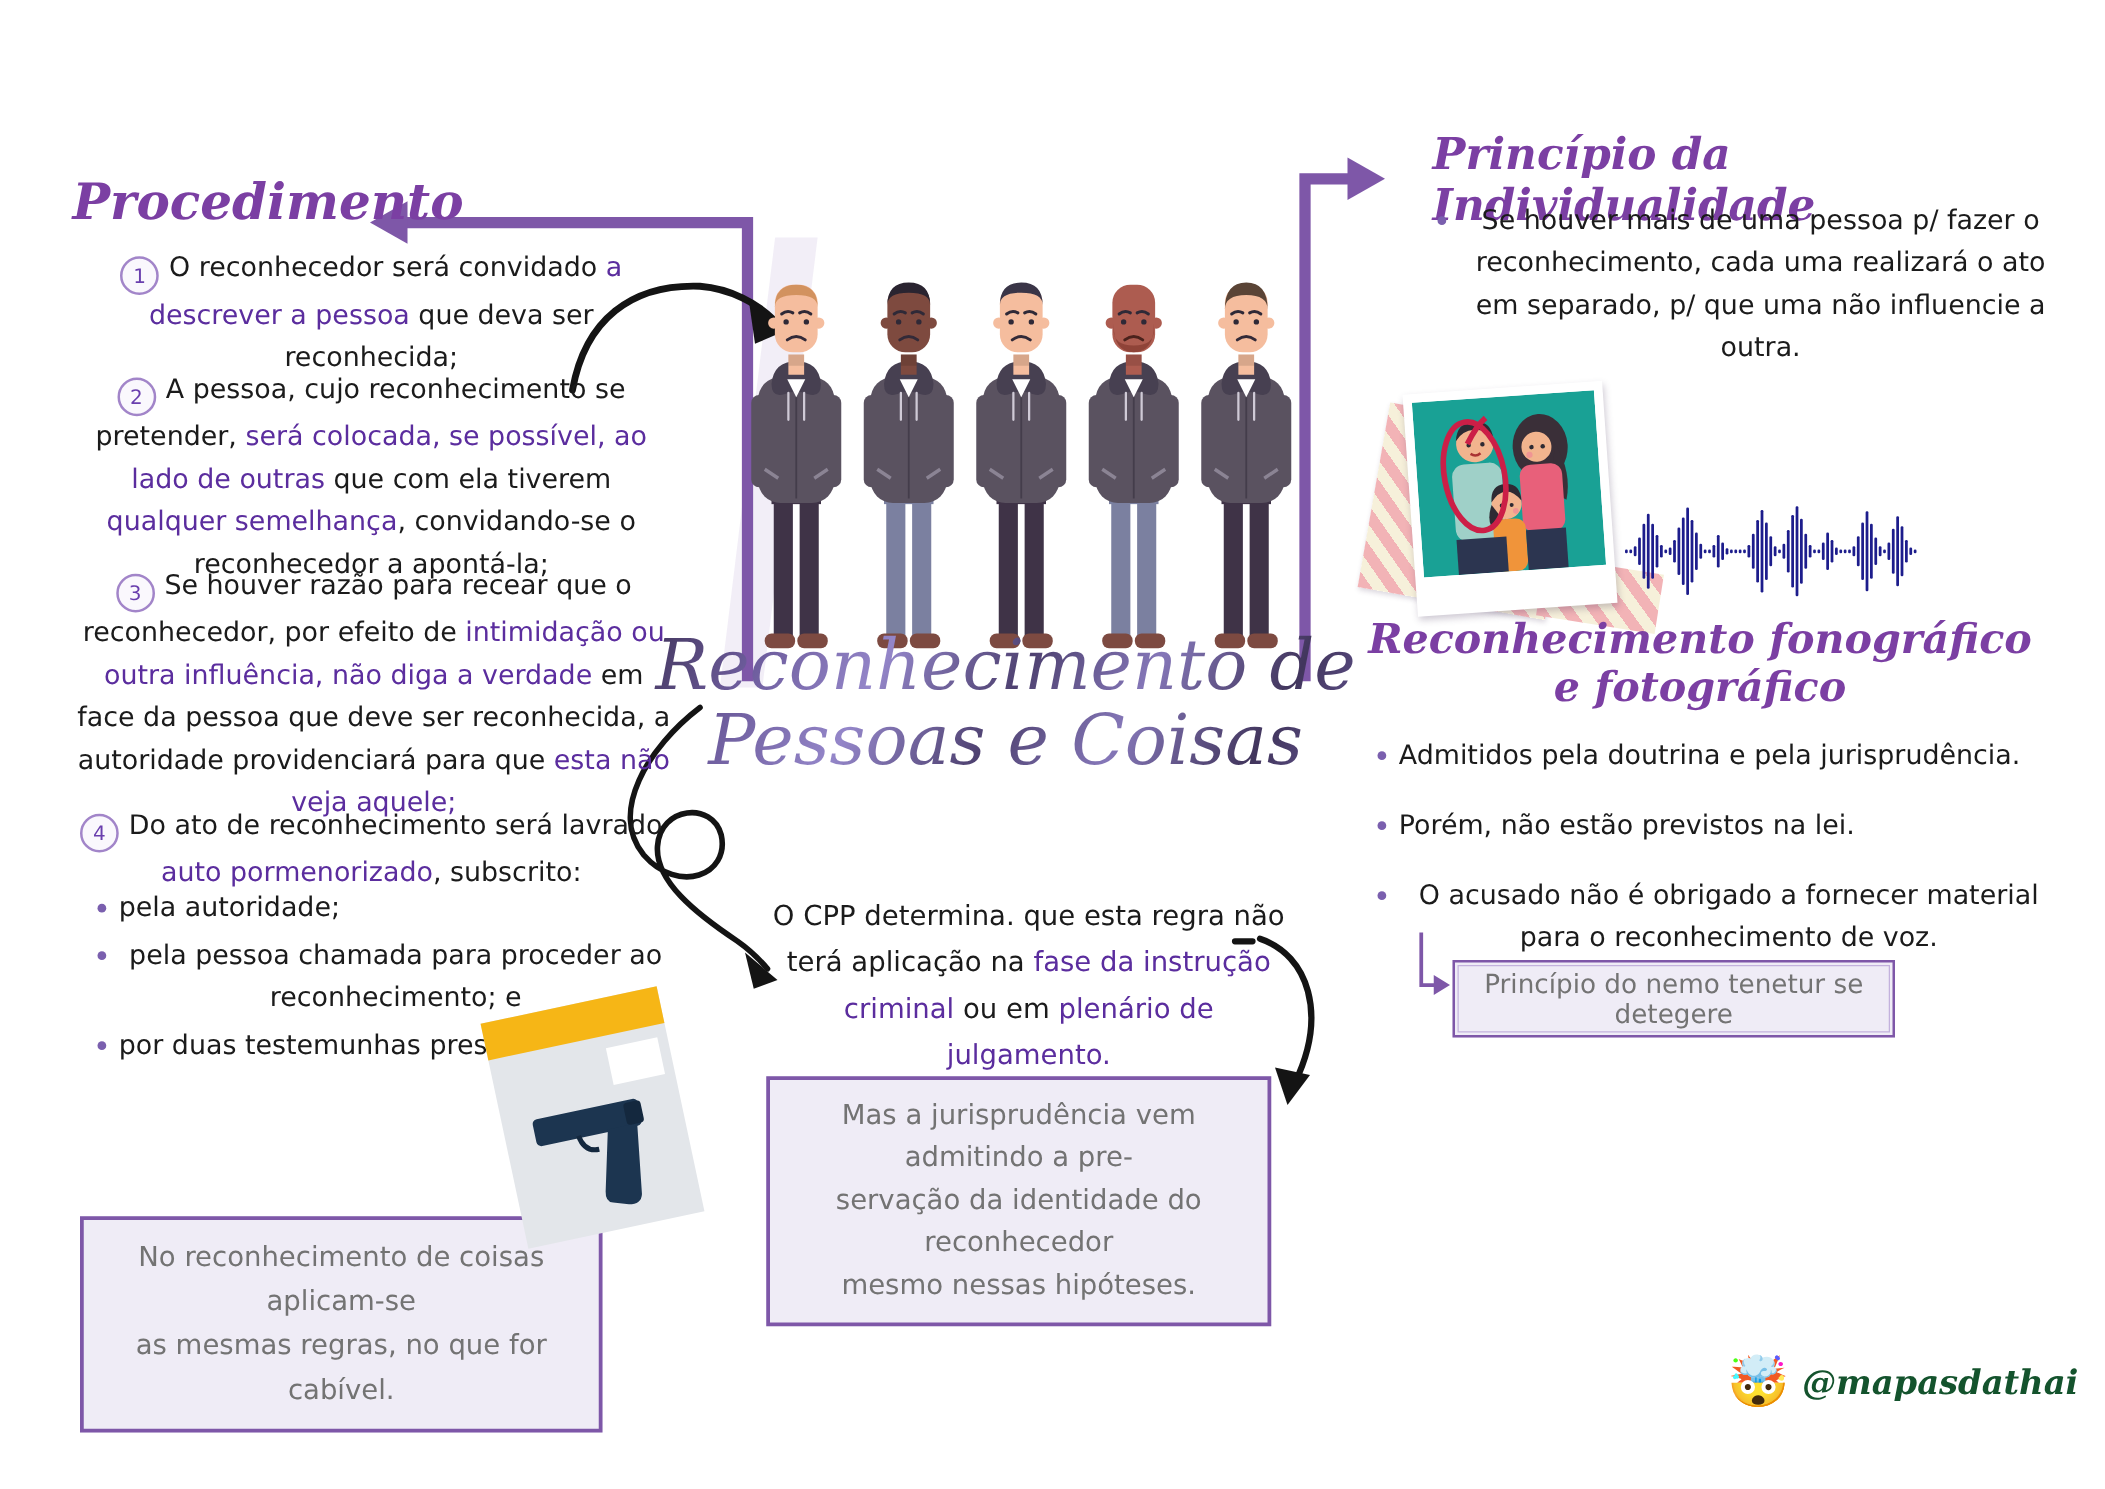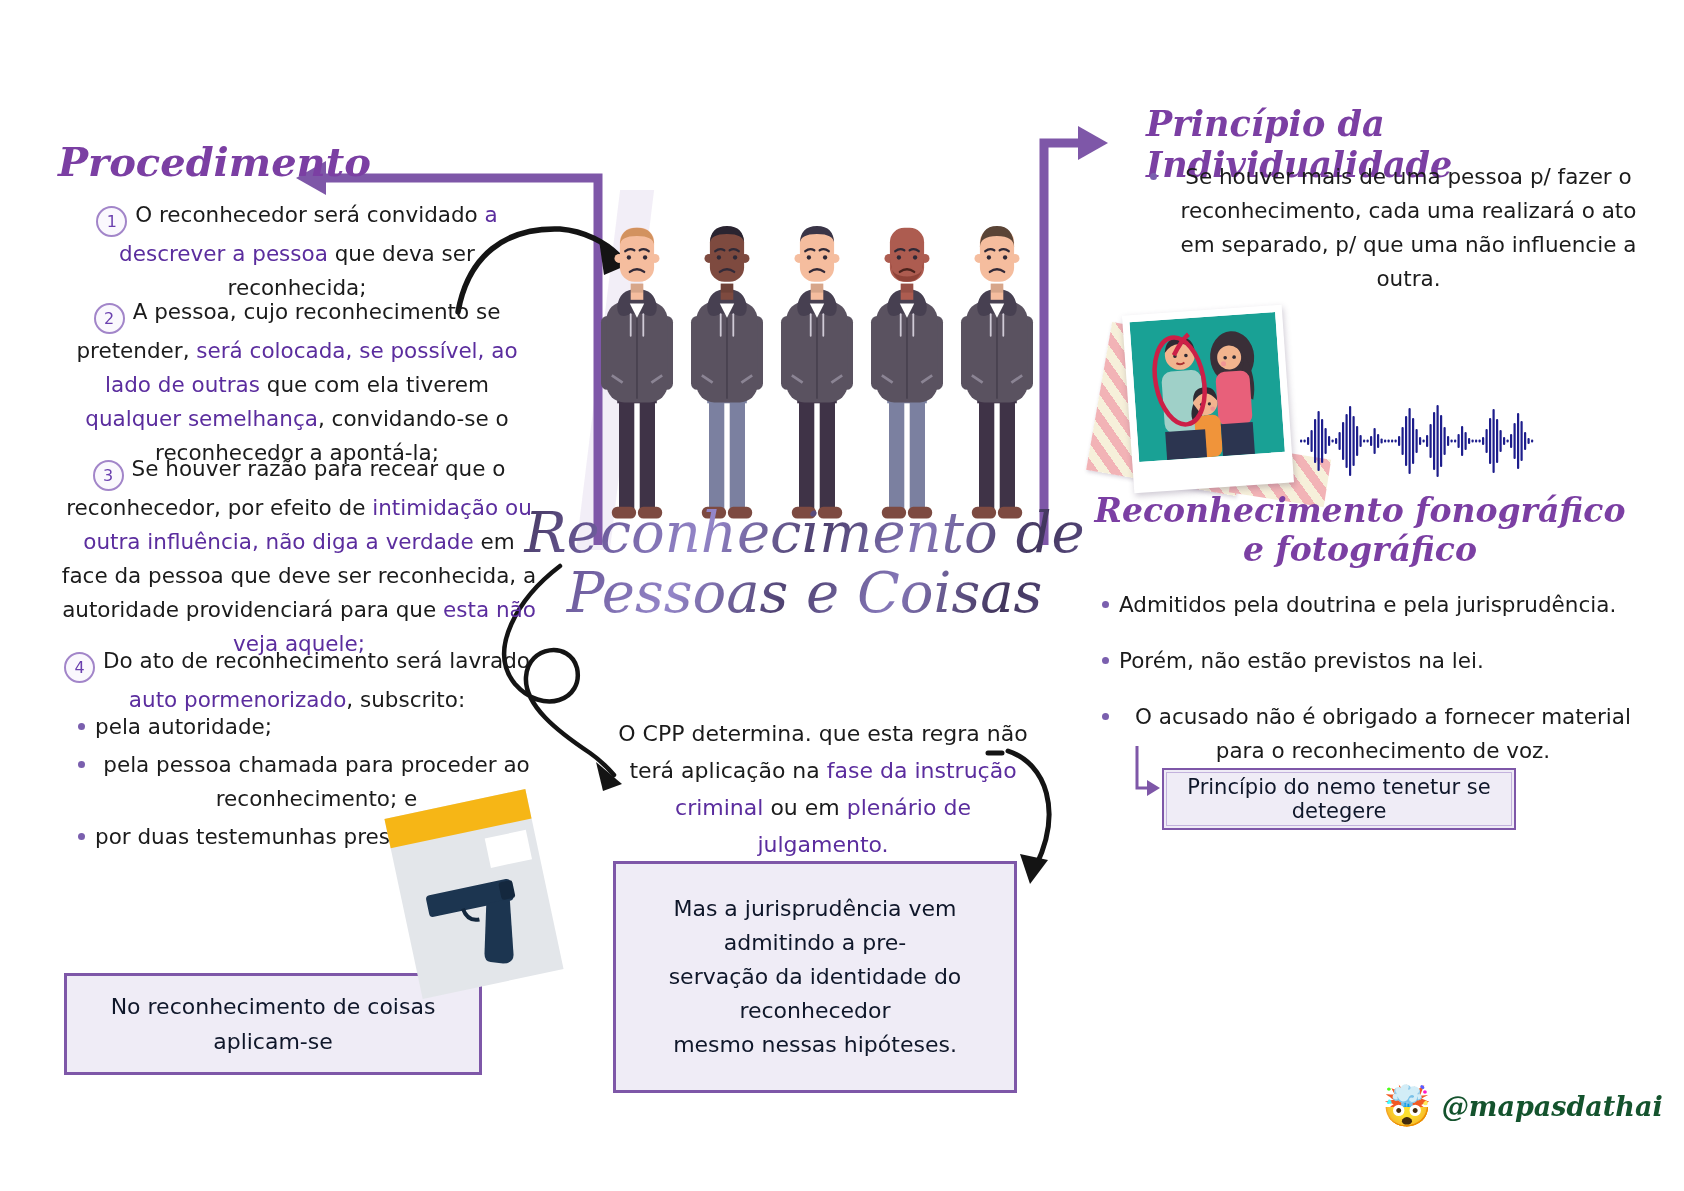--- a/index.html
+++ b/index.html
@@ -24,23 +24,23 @@
        width:27px;height:27px;border:2px solid #a285c9;border-radius:50%;
        color:#6a3fae;font-size:16px;margin-right:8px;vertical-align:-5px;background:#faf8fd;}
   .item1{left:58px;top:198px;width:478px;}
   .item2{left:58px;top:295px;width:478px;}
   .item3{left:58px;top:452px;width:482px;}
   .item4{left:58px;top:644px;width:478px;}
   .subs{left:78px;top:710px;width:460px;}
   .b-row{display:flex;gap:10px;margin-bottom:4px;}
   .dot{flex:0 0 auto;width:7px;height:7px;border-radius:50%;background:#7a5fae;margin-top:13px;}
   
-  .pbox{border:3px solid #7e57a8;background:#efecf6;color:#0f172a;}
+  .pbox{border:3px solid #7e57a8;background:#efecf6;color:#737373;}
   .things-box{left:64px;top:973px;width:392px;padding:13px 10px;text-align:center;font-size:22px;line-height:1.6;}
-  .juris-box{left:613px;top:861px;width:382px;padding:28px 8px;text-align:center;font-size:22px;line-height:1.55;}
+  .juris-box{left:613px;top:861px;width:382px;padding:12px 8px;text-align:center;font-size:22px;line-height:1.55;}
   .nemo-box{left:1162px;top:768px;width:334px;padding:5px 8px;text-align:center;font-size:21px;
             border-width:2px;outline:1px solid #c3b2dd;outline-offset:-5px;}
   .cpp{left:608px;top:698px;width:430px;text-align:center;font-size:22px;line-height:1.68;margin-top:18px;}
   
   .indiv-bullet{left:1150px;top:160px;width:500px;}
   .phono-bullets{left:1102px;top:588px;width:545px;}
   .phono-bullets .b-row{margin-bottom:22px;}
   
   .lineup{left:592px;top:194px;display:flex;}
   .lineup svg{display:block;}
@@ -116,20 +116,21 @@
         <span>pela pessoa chamada para proceder ao reconhecimento; e</span>
       </div>
     <div class="b-row">
         <span class="dot"></span>
         <span>por duas testemunhas presenciais.</span>
       </div>
   </div>
 
   <div class="abs pbox things-box">
     <div>No reconhecimento de coisas aplicam-se</div>
+    <div>as mesmas regras, no que for cabível.</div>
   </div>
 
   <svg class="abs bag" viewBox="0 0 148 188">
     <rect x="2" y="2" width="144" height="184" fill="#e3e6ea"></rect>
     <rect x="2" y="2" width="144" height="30" fill="#f6b616"></rect>
     <rect x="96" y="42" width="42" height="30" fill="#ffffff"></rect>
     <g fill="#1c3550">
       <rect x="26" y="86" width="86" height="22" rx="4"></rect>
       <path d="M84,106 L108,106 L100,162 Q98,170 88,168 L76,164 Q70,162 72,154 Z"></path>
       <rect x="100" y="88" width="14" height="18" rx="3" fill="#14283e"></rect>

